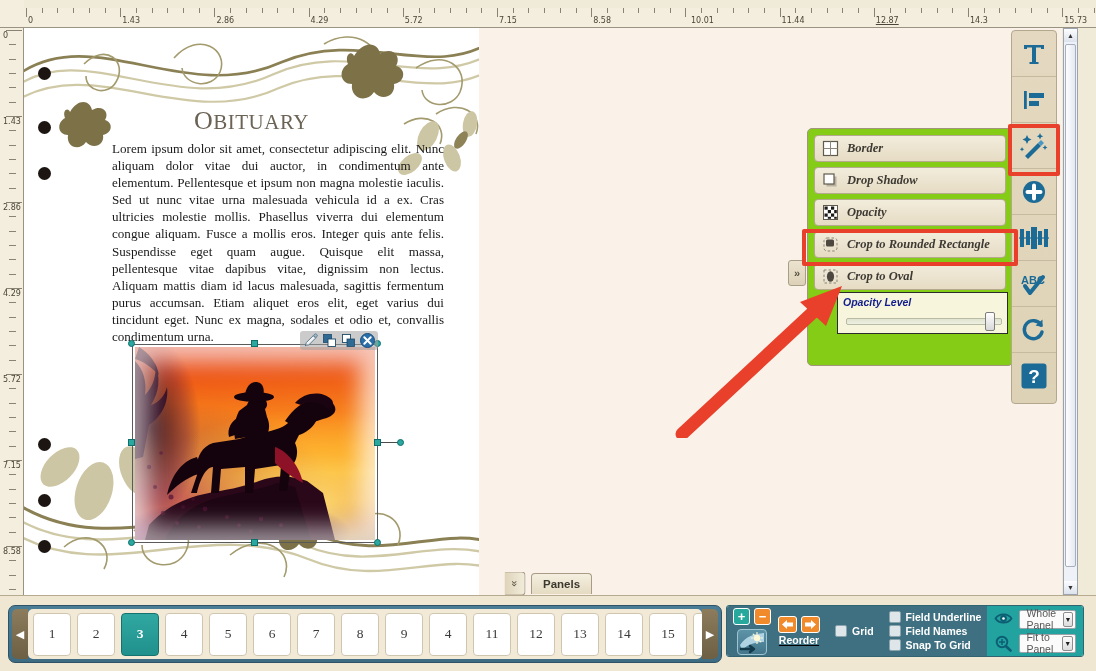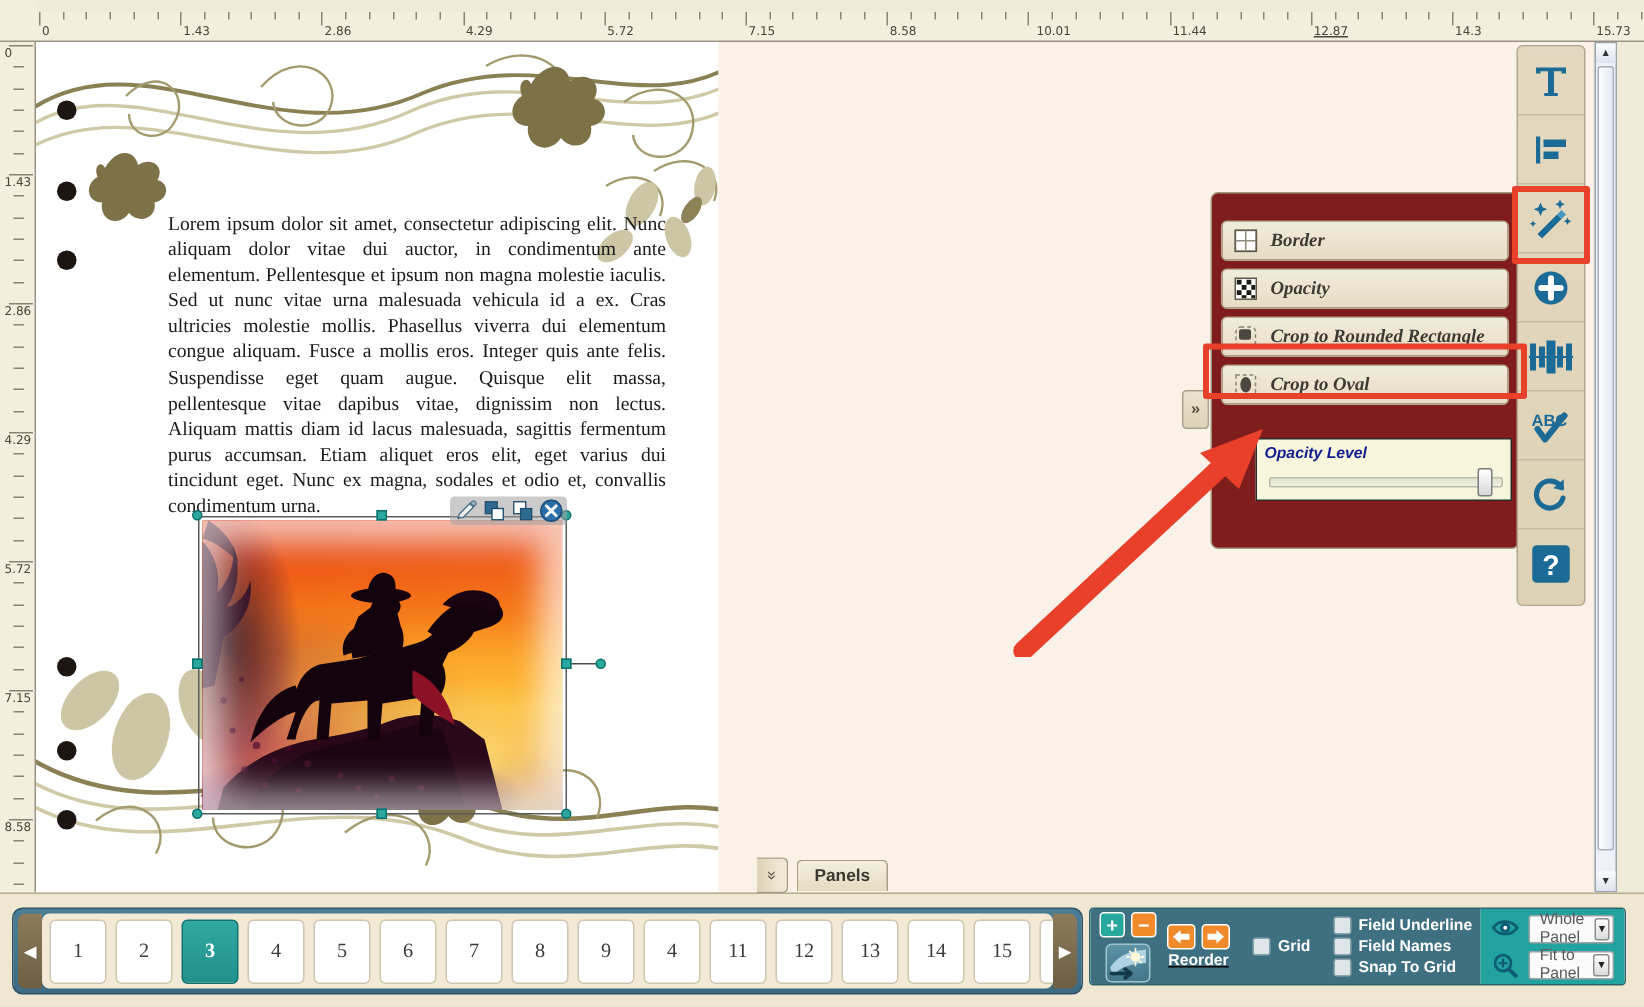--- a/index.html
+++ b/index.html
@@ -148,25 +148,25 @@
     border-radius: 3px;
     display: flex; align-items: center; justify-content: center;
     font-size: 11px; color: #4c4staff;
     color: #55503f; font-weight: bold;
   }
 
   
   .fx-panel {
     position: absolute; left: 783px; top: 100px;
     width: 206px; height: 238px;
-    background: #7f1d1d;
+    background: #84cc16;
     border: 1px solid #9e9float;
     border: 1px solid #a1967c;
     border-radius: 5px;
-    padding: 18px 6px;
+    padding: 6px 6px;
   }
   .fx-item {
     position: relative;
     height: 27px; margin-bottom: 5px;
     background: linear-gradient(#f2ecdc, #e6dcc4);
     border: 1px solid #b5a98e;
     border-radius: 4px;
     display: flex; align-items: center;
     padding-left: 7px;
     font-family: "Liberation Serif", serif;
@@ -601,20 +601,23 @@
         </svg>
       </div>
 
       <div class="binding-dot" style="top:39px;"></div>
       <div class="binding-dot" style="top:93px;"></div>
       <div class="binding-dot" style="top:139px;"></div>
       <div class="binding-dot" style="top:410px;"></div>
       <div class="binding-dot" style="top:466px;"></div>
       <div class="binding-dot" style="top:512px;"></div>
 
+      <div class="doc-title">
+        <span class="cap">O</span><span>BITUARY</span>
+      </div>
 
       <div class="doc-body">Lorem ipsum dolor sit amet, consectetur adipiscing elit. Nunc aliquam dolor vitae dui auctor, in condimentum ante elementum. Pellentesque et ipsum non magna molestie iaculis. Sed ut nunc vitae urna malesuada vehicula id a ex. Cras ultricies molestie mollis. Phasellus viverra dui elementum congue aliquam. Fusce a mollis eros. Integer quis ante felis. Suspendisse eget quam augue. Quisque elit massa, pellentesque vitae dapibus vitae, dignissim non lectus. Aliquam mattis diam id lacus malesuada, sagittis fermentum purus accumsan. Etiam aliquet eros elit, eget varius dui tincidunt eget. Nunc ex magna, sodales et odio et, convallis condimentum urna.</div>
 
       <div class="img-obj">
         <div class="img-art">
           <svg viewBox="0 0 240 193" preserveAspectRatio="none">
 
             <path d="M10,193 L14,178 C30,160 52,150 74,146 C92,143 108,140 124,134 C140,128 156,128 172,134 L188,146 L200,193 Z" fill="#2a0819"></path>
             <path d="M30,193 C40,170 60,156 86,150 C108,145 126,142 142,136 L160,140 L176,193 Z" fill="#1d0513"></path>
 
@@ -706,20 +709,29 @@
       <div class="fx-item">
         <span class="fx-icon">
           <svg viewBox="0 0 17 17" width="17" height="17">
             <rect x="1.5" y="1.5" width="14" height="14" fill="#fff" stroke="#5f5a4c" stroke-width="1.2"></rect>
             <path d="M8.5,1.5 V15.5 M1.5,8.5 H15.5" stroke="#8d8879" stroke-width="1"></path>
           </svg>
         </span>
         <span>Border</span>
       </div>
 
+      <div class="fx-item">
+        <span class="fx-icon">
+          <svg viewBox="0 0 17 17" width="17" height="17">
+            <rect x="4.5" y="4.5" width="10" height="10" fill="#b9b2a0"></rect>
+            <rect x="2" y="2" width="10" height="10" fill="#fff" stroke="#5f5a4c" stroke-width="1.2"></rect>
+          </svg>
+        </span>
+        <span>Drop Shadow</span>
+      </div>
 
 
       <div class="fx-item sel">
         <span class="fx-icon">
           <svg viewBox="0 0 17 17" width="17" height="17">
             <rect x="1.5" y="1.5" width="14" height="14" fill="#fff" stroke="#5f5a4c" stroke-width="1"></rect>
             <g fill="#1d1b16">
               <rect x="2.5" y="2.5" width="3.2" height="3.2"></rect>
               <rect x="9" y="2.5" width="3.2" height="3.2"></rect>
               <rect x="5.8" y="6" width="3.2" height="3.2"></rect>

